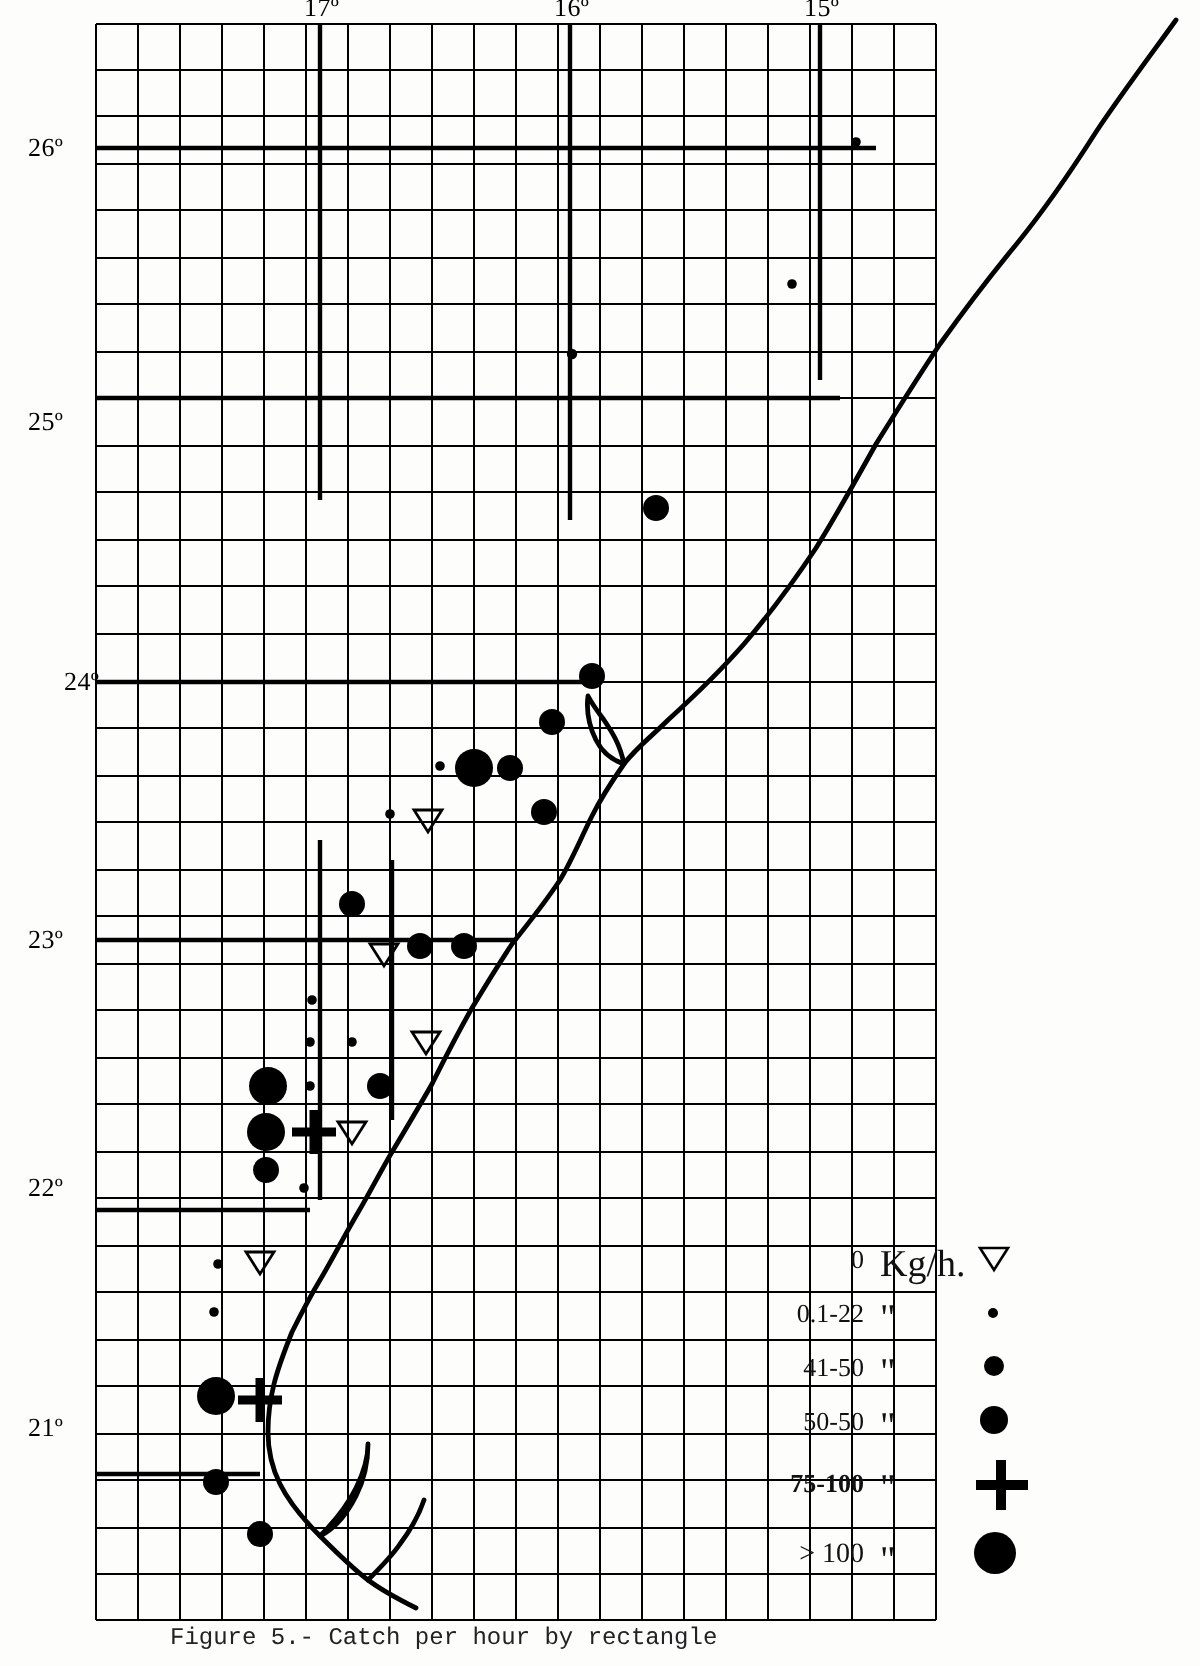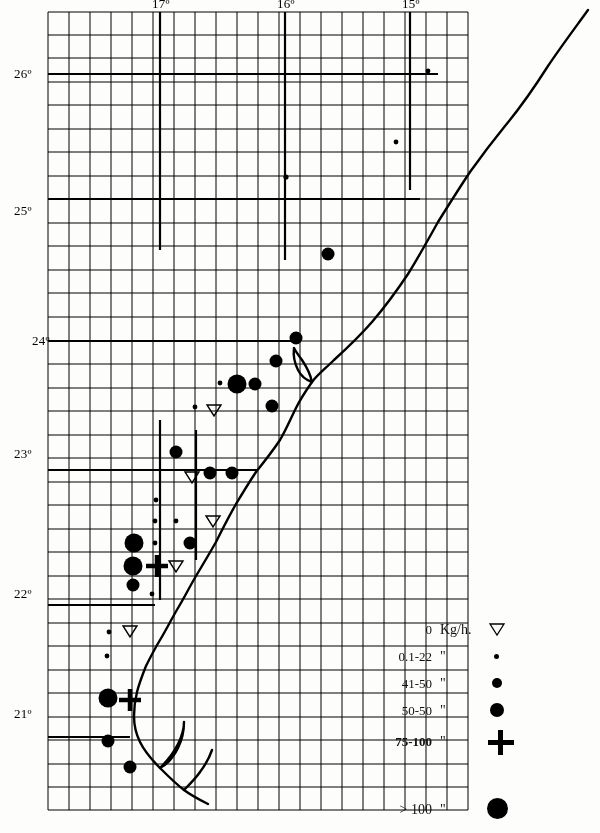--- a/index.html
+++ b/index.html
@@ -5,21 +5,21 @@
   html,body{margin:0;padding:0;background:#ffffff;}
   body{width:600px;height:833px;overflow:hidden;font-family:"Liberation Serif",serif;color:#111;}
   #stage{position:relative;width:600px;height:833px;background:#fdfdfb;}
   #mapsvg{position:absolute;left:0;top:0;}
   .lbl{position:absolute;font-family:"Liberation Serif",serif;color:#000;white-space:nowrap;}
   .lat-lbl{font-size:13px;letter-spacing:.2px;}
   .lon-lbl{font-size:13px;letter-spacing:.2px;}
   .legend{position:absolute;left:330px;top:620px;width:230px;height:160px;}
   .legend-row{position:relative;height:27px;}
   .legend-label{position:absolute;right:128px;top:2px;font-size:13px;text-align:right;}
-  .legend-unit{position:absolute;left:110px;top:2px;font-size:14px;}
+  .legend-unit{position:absolute;left:110px;top:2px;font-size:19px;}
   .legend-sym{position:absolute;left:157px;top:0;width:40px;height:24px;}
   .sym-dot{position:absolute;border-radius:50%;background:#000;}
   .cross-h{position:absolute;background:#000;}
   .cross-v{position:absolute;background:#000;}
   .caption{position:absolute;left:85px;top:812px;font-size:12px;font-family:"Liberation Mono",monospace;color:#222;}
 </style>
 </head>
 <body>
 
 <div id="stage">
@@ -172,21 +172,21 @@
         <line x1="157" y1="555" x2="157" y2="577"></line>
         <line x1="119" y1="700" x2="141" y2="700"></line>
         <line x1="130" y1="689" x2="130" y2="711"></line>
       </g>
     </g>
   </svg>
 
   <div class="lbl lat-lbl" style="left:14px;top:66px;">26º</div>
   <div class="lbl lat-lbl" style="left:14px;top:191px;margin-top:12px;">25º</div>
   <div class="lbl lat-lbl" style="left:32px;top:333px;">24º</div>
-  <div class="lbl lat-lbl" style="left:14px;top:446px;">23º</div>
+  <div class="lbl lat-lbl" style="left:14px;top:462px;">23º</div>
   <div class="lbl lat-lbl" style="left:14px;top:586px;">22º</div>
   <div class="lbl lat-lbl" style="left:14px;top:706px;">21º</div>
 
   <div class="lbl lon-lbl" style="left:152px;top:-4px;">17º</div>
   <div class="lbl lon-lbl" style="left:277px;top:-4px;">16º</div>
   <div class="lbl lon-lbl" style="left:402px;top:-4px;">15º</div>
 
   <div class="legend">
     <div class="legend-row">
       <div class="legend-label">0</div>
@@ -219,22 +219,23 @@
       </div>
     </div>
     <div class="legend-row" style="height:34px;">
       <div class="legend-label" style="top:6px;font-weight:bold;">75-100</div>
       <div class="legend-unit" style="top:6px;">"</div>
       <div class="legend-sym">
         <span class="cross-h" style="left:1px;top:12px;width:26px;height:5px;"></span>
         <span class="cross-v" style="left:11px;top:2px;width:5px;height:25px;"></span>
       </div>
     </div>
-    <div class="legend-row" style="height:34px;margin-top:32px;">
+    <div class="legend-row" style="height:34px;">
       <div class="legend-label" style="top:8px;font-size:14px;">&gt; 100</div>
       <div class="legend-unit" style="top:8px;">"</div>
       <div class="legend-sym">
         <span class="sym-dot" style="left:0px;top:4px;width:21px;height:21px;"></span>
       </div>
     </div>
   </div>
 
+  <div class="caption">Figure 5.- Catch per hour by rectangle</div>
 </div>
 
 </body></html>

